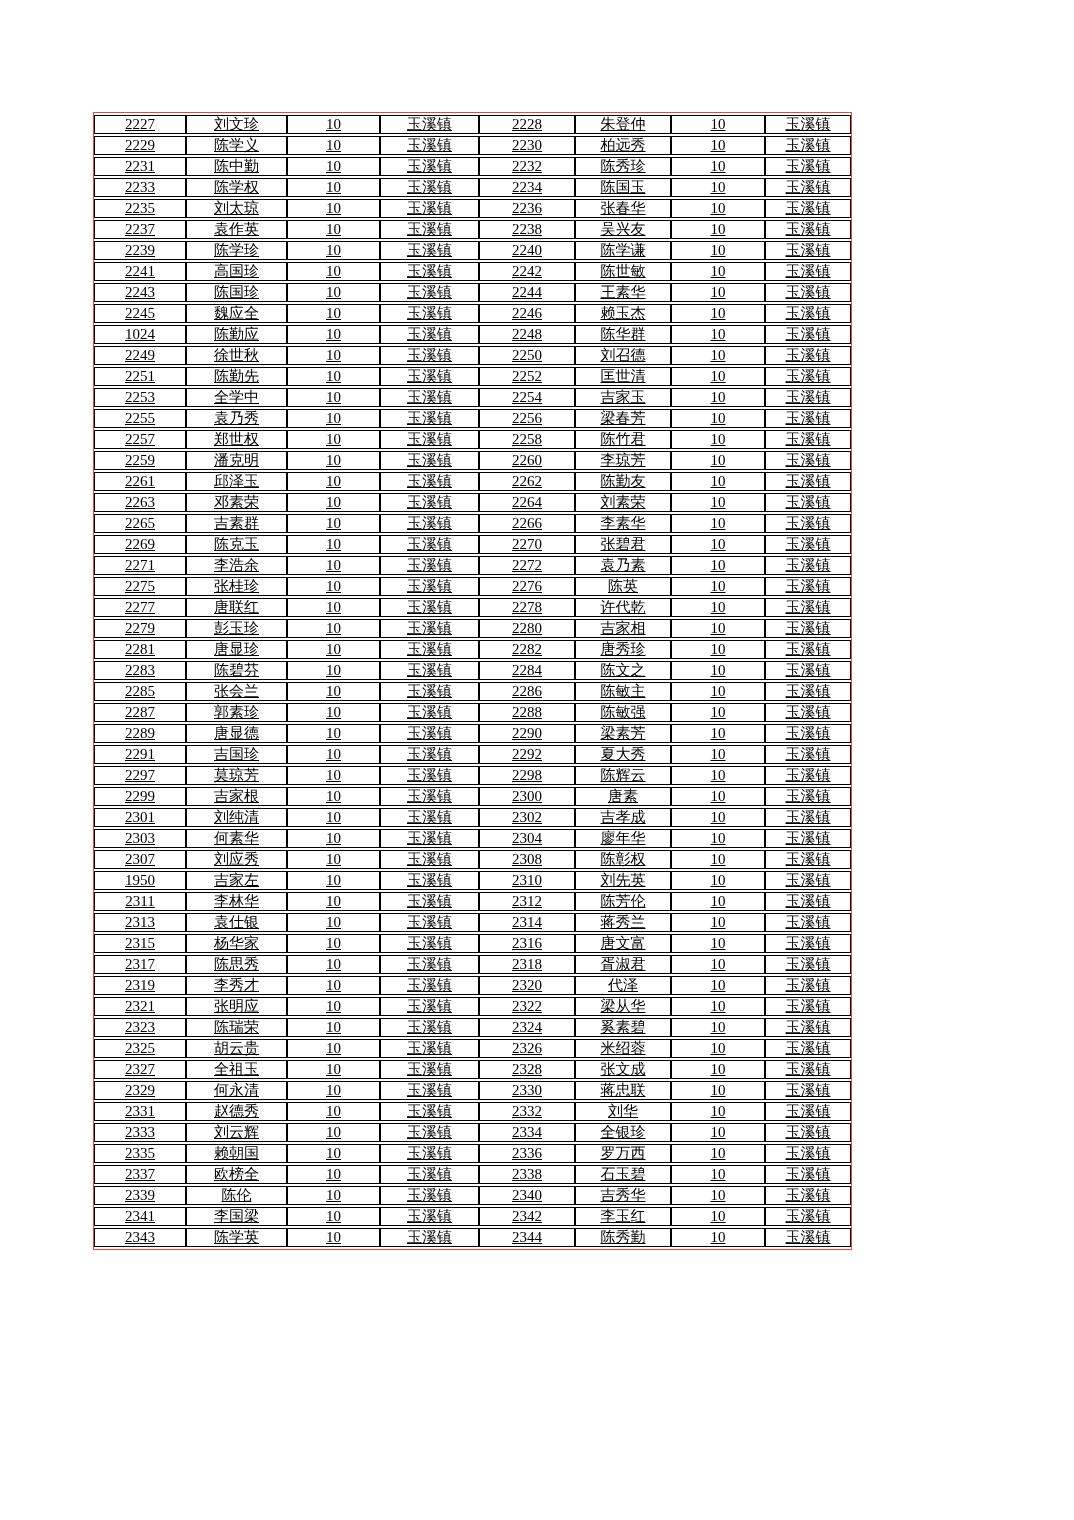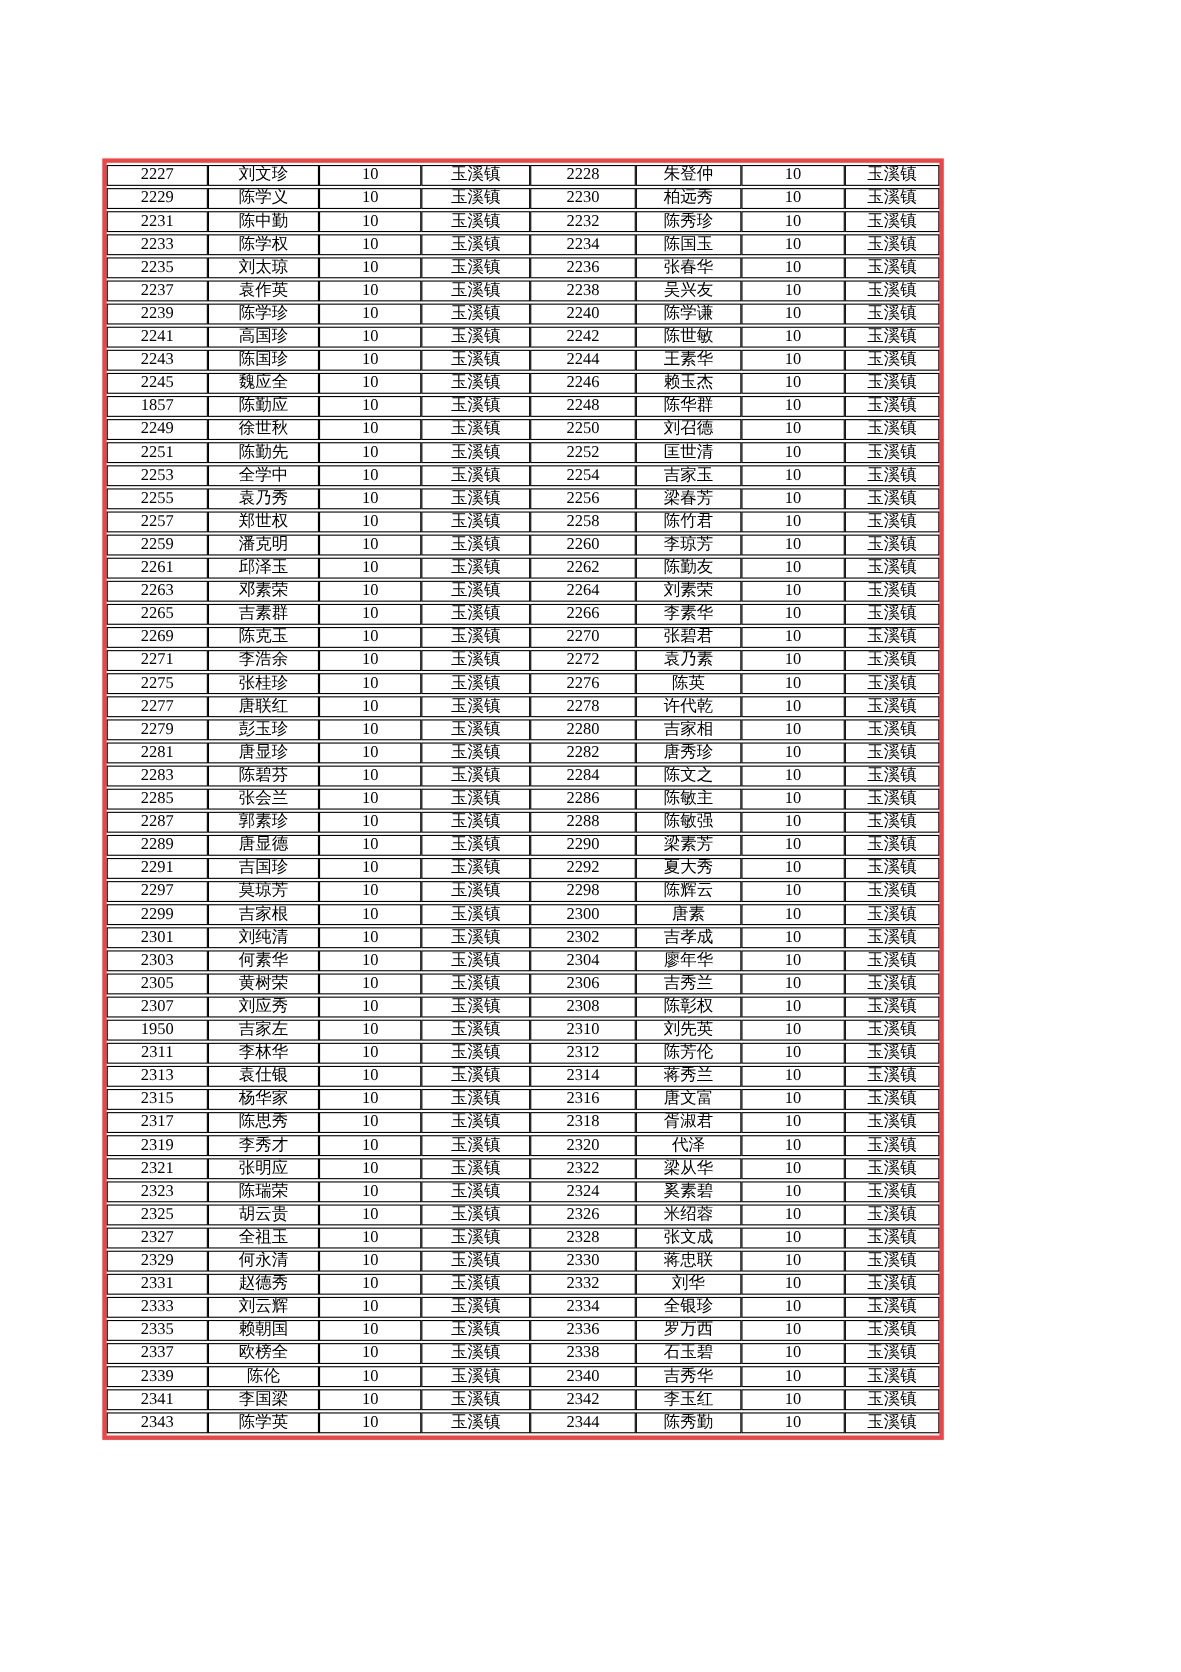--- a/index.html
+++ b/index.html
@@ -10,26 +10,27 @@
   .page {
     position: relative;
     width: 1074px;
     height: 1520px;
     background: #ffffff;
     overflow: hidden;
   }
   table.roster {
     position: absolute;
     left: 93px;
-    top: 144px;
+    top: 112px;
     width: 757px;
     border-collapse: separate;
     border-spacing: 0 2px;
     table-layout: fixed;
-    border: 4px solid #ef4444;
+    border: 1px solid #ef4444;
+    text-decoration: underline;
   }
   table.roster td {
     border: 1px solid #000000;
     height: 17px;
     line-height: 17px;
     font-size: 15px;
     color: #000000;
     text-align: center;
     vertical-align: middle;
     padding: 0;
@@ -155,21 +156,21 @@
           <td>2245</td>
           <td>魏应全</td>
           <td>10</td>
           <td>玉溪镇</td>
           <td>2246</td>
           <td>赖玉杰</td>
           <td>10</td>
           <td>玉溪镇</td>
         </tr>
         <tr>
-          <td>1857</td>
+          <td>1024</td>
           <td>陈勤应</td>
           <td>10</td>
           <td>玉溪镇</td>
           <td>2248</td>
           <td>陈华群</td>
           <td>10</td>
           <td>玉溪镇</td>
         </tr>
         <tr>
           <td>2249</td>
@@ -401,30 +402,20 @@
           <td>10</td>
           <td>玉溪镇</td>
         </tr>
         <tr>
           <td>2303</td>
           <td>何素华</td>
           <td>10</td>
           <td>玉溪镇</td>
           <td>2304</td>
           <td>廖年华</td>
-          <td>10</td>
-          <td>玉溪镇</td>
-        </tr>
-        <tr>
-          <td>2305</td>
-          <td>黄树荣</td>
-          <td>10</td>
-          <td>玉溪镇</td>
-          <td>2306</td>
-          <td>吉秀兰</td>
           <td>10</td>
           <td>玉溪镇</td>
         </tr>
         <tr>
           <td>2307</td>
           <td>刘应秀</td>
           <td>10</td>
           <td>玉溪镇</td>
           <td>2308</td>
           <td>陈彰权</td>

